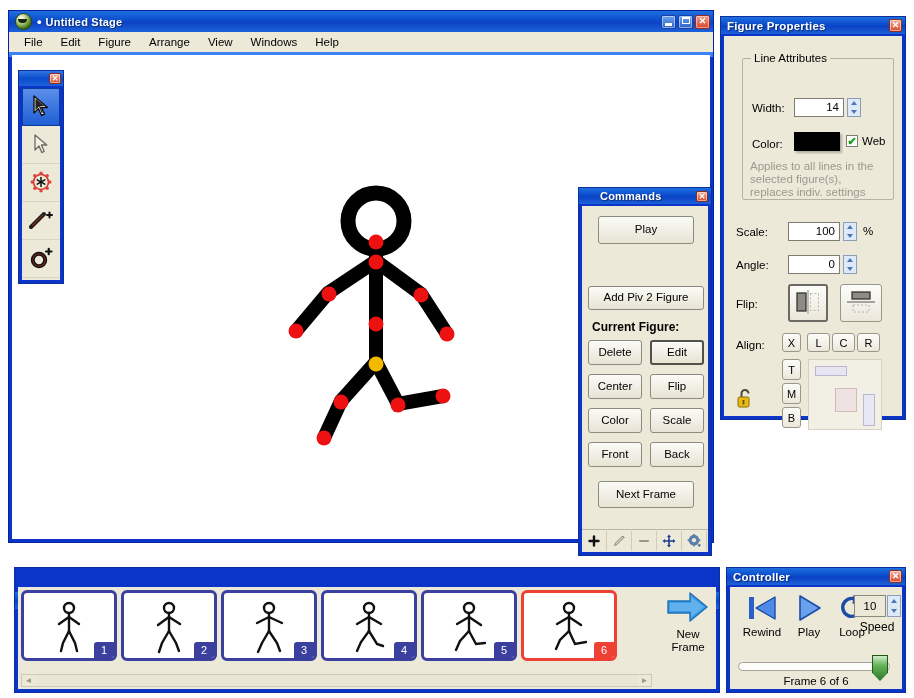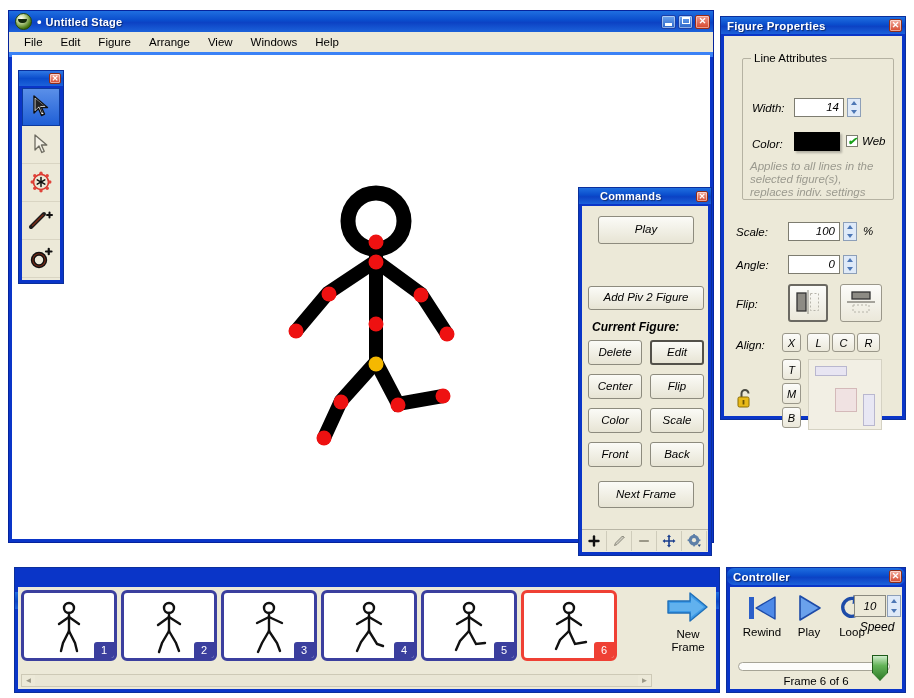--- a/index.html
+++ b/index.html
@@ -5,21 +5,21 @@
   html,body{margin:0;padding:0;}
   body{
     width:914px;height:698px;overflow:hidden;
     background:#ffffff;
     font-family:"Liberation Sans", sans-serif;
     font-size:11px;
     color:#000;
     position:relative;
     -webkit-font-smoothing:none;
   }
-  .abs{position:absolute;font-style:italic;}
+  .abs{position:absolute;}
 
   
   .xpwin{position:absolute;background:#0a35c8;border:1px solid #05239c;box-sizing:border-box;}
   .xpwin > .tbar{
     height:19px;
     background:linear-gradient(to bottom,#1f6fe0 0%,#0a4ccc 45%,#0c42c4 55%,#1c62da 100%);
     display:flex;align-items:center;padding:0 3px 0 6px;
     color:#fff;font-weight:bold;font-size:11px;
     white-space:nowrap;
   }
@@ -146,21 +146,21 @@
   #new-frame-label{text-align:center;font-size:11.5px;line-height:13px;margin-top:2px;}
   #frames-hscroll{
     position:absolute;left:3px;right:64px;bottom:2px;height:13px;background:#e9e6d5;
     border:1px solid #cdc9b6;box-sizing:border-box;display:flex;justify-content:space-between;align-items:center;
   }
   #frames-hscroll .arw{width:13px;height:11px;display:flex;align-items:center;justify-content:center;
     font-size:8px;color:#9b9887;background:#ece9d8;}
 
   
   #controller-window{left:726px;top:567px;width:180px;height:126px;border:1px solid #0b2f9b;}
-  #controller-window .tbar{height:17px;font-size:11.5px;padding-left:6px;border-radius:7px;}
+  #controller-window .tbar{height:17px;font-size:11.5px;padding-left:6px;}
   #ctrl-body{position:absolute;left:3px;top:19px;right:3px;bottom:3px;background:#ece9d8;}
   .ctrl-item{position:absolute;text-align:center;font-size:11.5px;}
   .ctrl-cap{margin-top:1px;}
   #speed-slider{
     position:absolute;left:8px;top:75px;width:152px;height:9px;box-sizing:border-box;
     background:#fdfdfb;border:1px solid #a6a496;border-radius:5px;
   }
   #speed-thumb{
     position:absolute;left:142px;top:68px;width:14px;height:24px;
     background:linear-gradient(to bottom,#cfeccb 0%,#63b357 40%,#2f7a28 100%);

